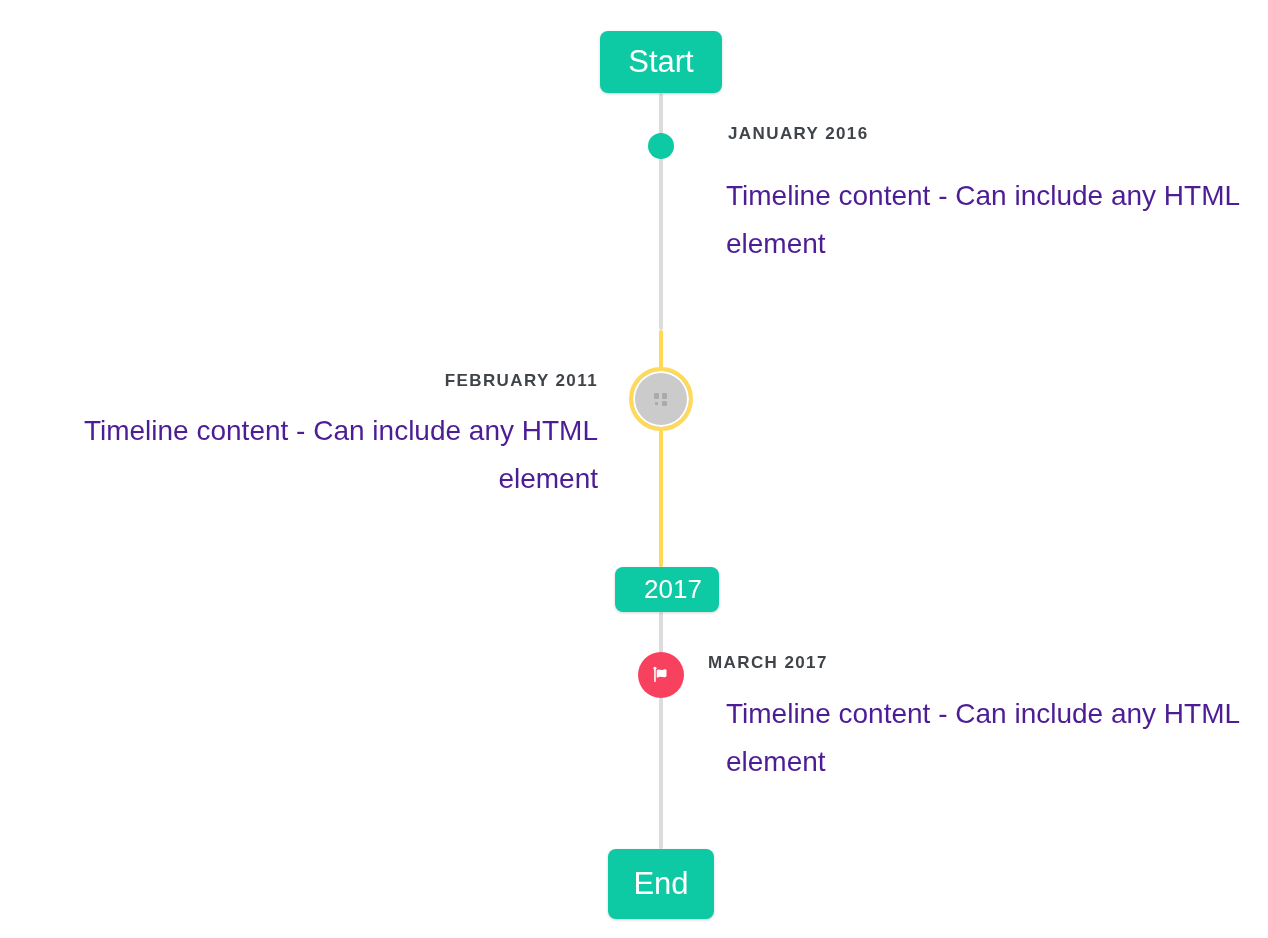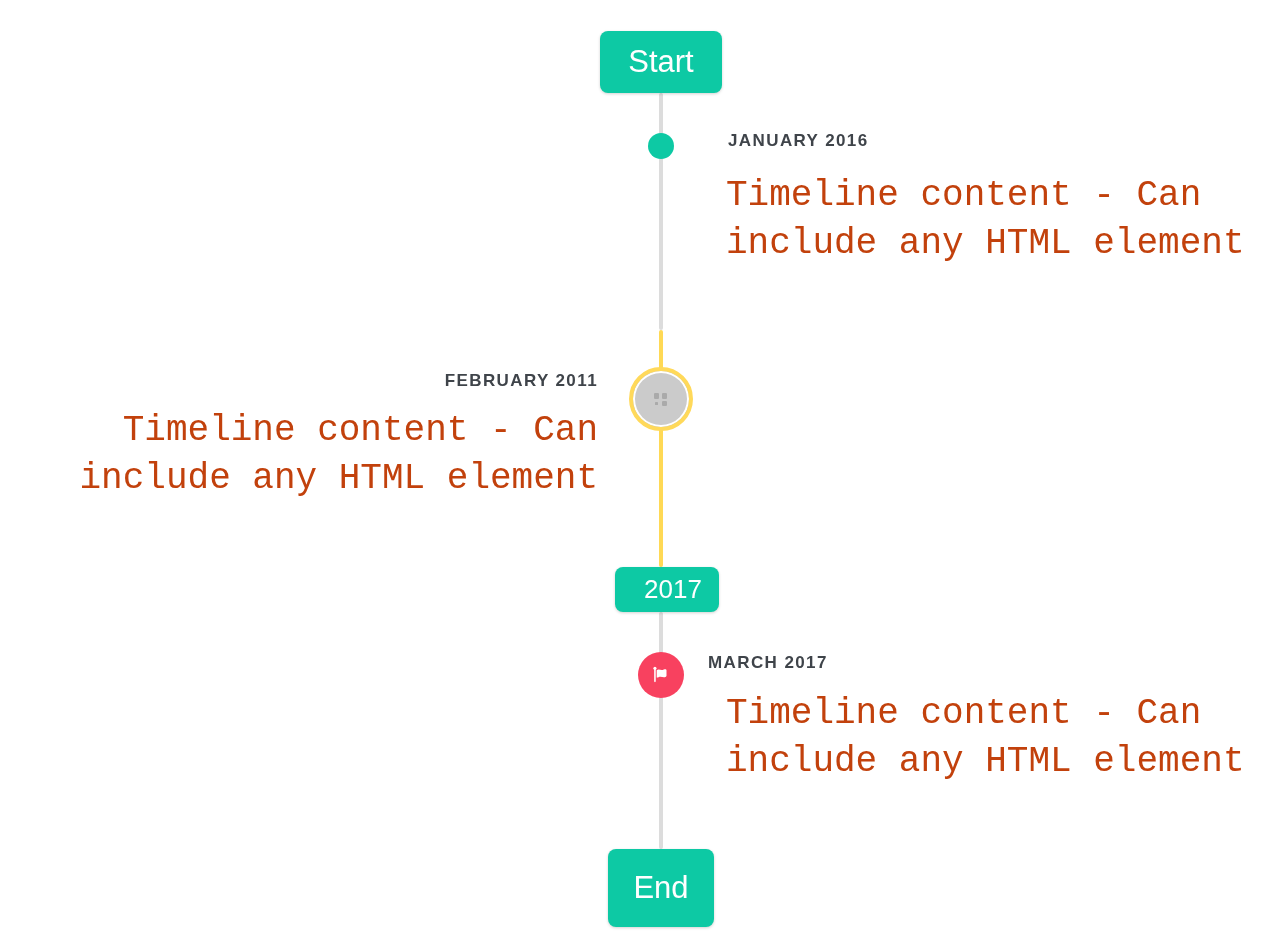--- a/index.html
+++ b/index.html
@@ -27,21 +27,21 @@
     border-radius: 8px;
     display: flex;
     align-items: center;
     justify-content: center;
     box-shadow: 0 1px 3px rgba(0,0,0,0.18);
     cursor: pointer;
     user-select: none;
   }
   .badge-start { left: 568px; top: 31px;  width: 122px; height: 62px; font-size: 31px; }
   .badge-year  { left: 583px; top: 567px; width: 92px;  height: 45px; font-size: 26px; padding-left: 12px; }
-  .badge-end   { left: 576px; top: 849px; width: 106px; height: 78px; font-size: 31px; }
+  .badge-end   { left: 576px; top: 849px; width: 106px; height: 70px; font-size: 31px; }
 
   
   .marker { position: absolute; z-index: 2; border-radius: 50%; }
   .marker-dot {
     left: 616px; top: 133px; width: 26px; height: 26px;
     background: #0dc9a4;
   }
   .marker-image {
     left: 597px; top: 367px; width: 56px; height: 56px;
     background: #cbcbcb;
@@ -58,33 +58,32 @@
   
   .date-label {
     position: absolute;
     z-index: 2;
     font-size: 17px;
     font-weight: 700;
     letter-spacing: 1.4px;
     color: #3f444a;
     white-space: nowrap;
   }
-  .date-jan { left: 696px;  top: 131px; }
+  .date-jan { left: 696px;  top: 124px; }
   .date-feb { right: 702px; top: 371px; }
   .date-mar { left: 676px;  top: 653px; }
 
   .content {
     position: absolute;
     z-index: 2;
     width: 530px;
-    font-size: 36px;
+    font-size: 28px;
     line-height: 48px;
     font-weight: 400;
-    color: #c2410c;
-    font-family: Liberation Mono, monospace;
+    color: #4c1d95;
   }
   .content-jan { left: 694px; top: 172px; }
   .content-feb { left: 36px;  top: 407px; text-align: right; }
   .content-mar { left: 694px; top: 690px; }
 
   .icon-svg { display: block; }
 </style>
 </head>
 <body>
 

